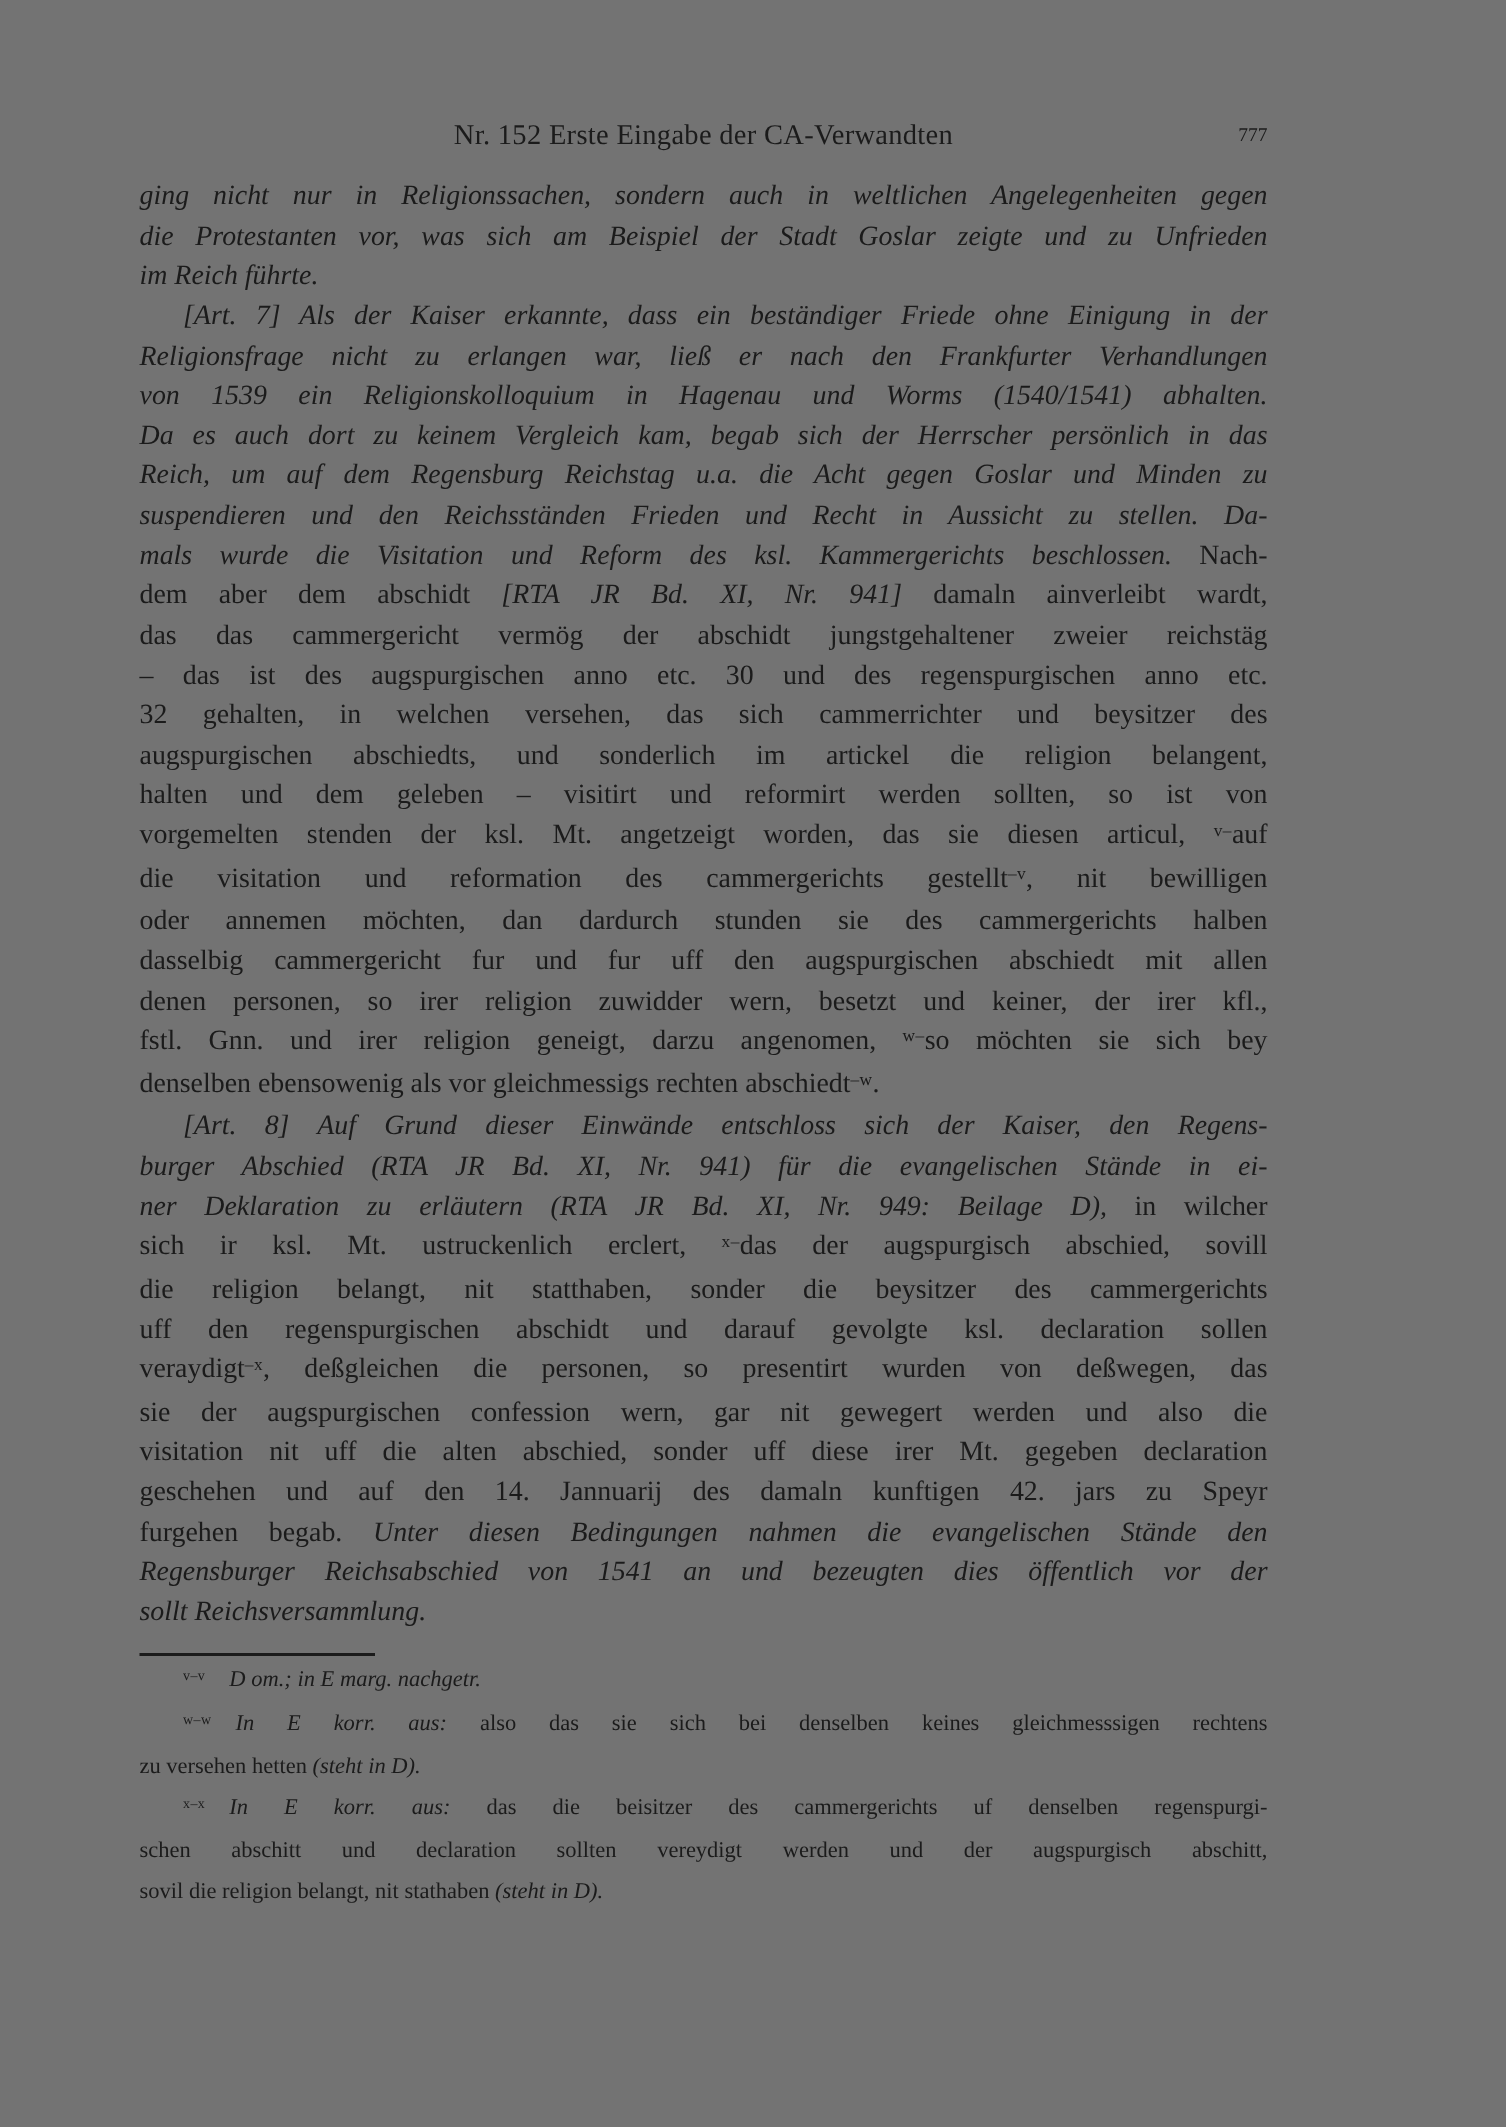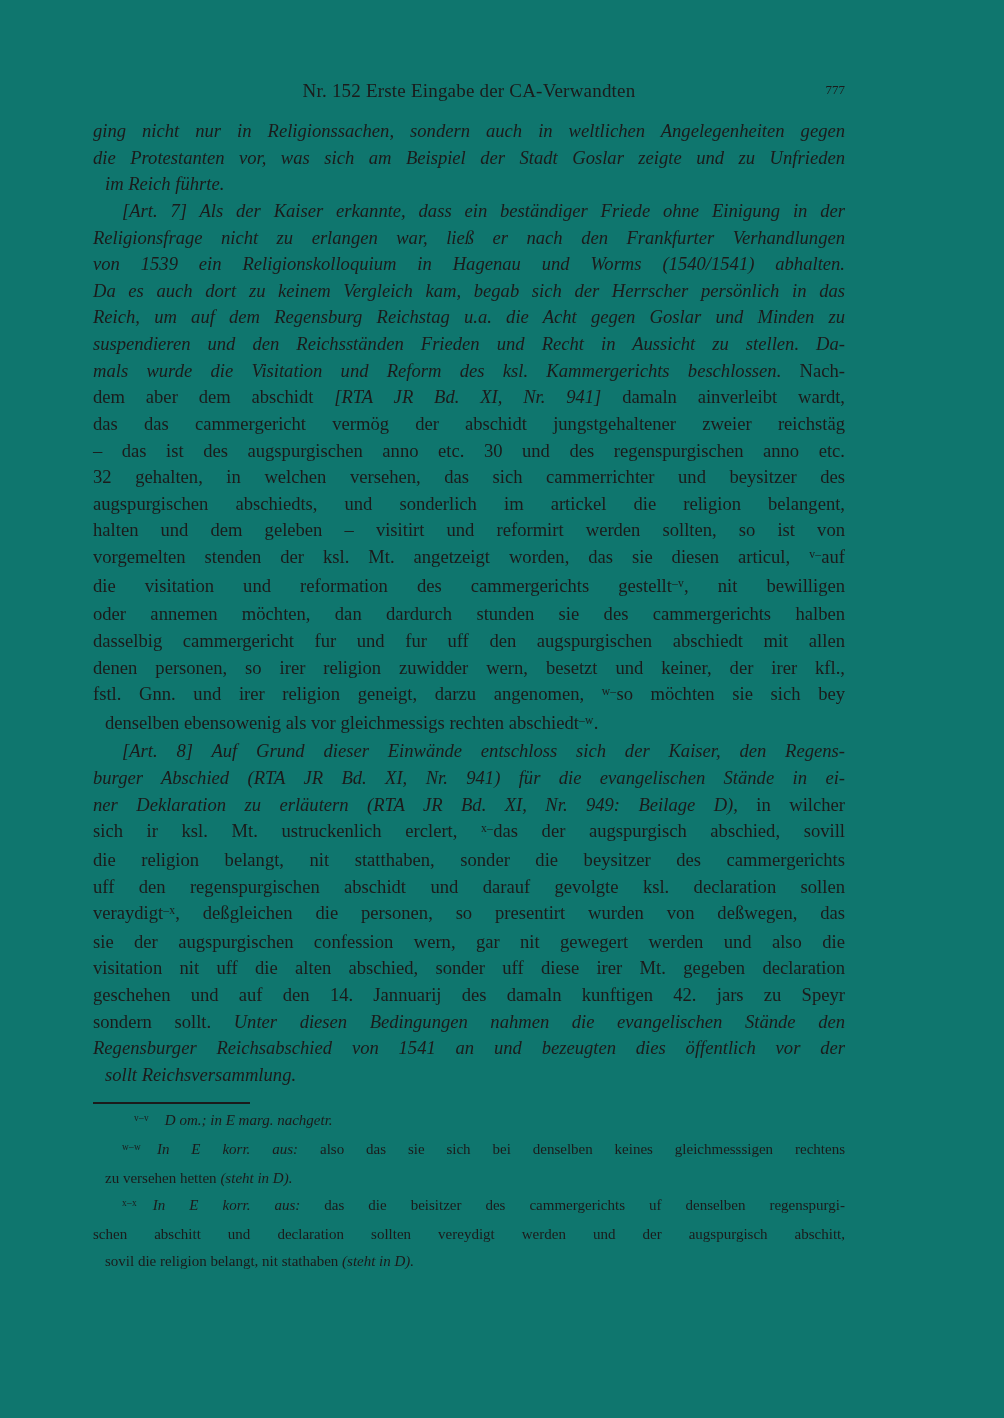--- a/index.html
+++ b/index.html
@@ -1,20 +1,20 @@
 <!DOCTYPE html>
 <html><head>
 <meta charset="utf-8">
 <style>
   html, body { margin: 0; padding: 0; background: #ffffff; }
   .page {
     position: relative;
     width: 1004px;
     height: 1418px;
-    background: #0f766e;
+    background: #737373;
     color: #1b1b1b;
     font-family: "Liberation Serif", serif;
     overflow: hidden;
   }
   .running-header {
     position: absolute;
     top: 79px; left: 93px; width: 752px;
     font-size: 19px;
     line-height: 24px;
   }
@@ -25,21 +25,21 @@
     top: 118px; left: 93px; width: 752px;
   }
   .line {
     font-size: 18.6px;
     line-height: 26.62px;
     text-align: justify;
     text-align-last: justify;
     -moz-text-align-last: justify;
     white-space: normal;
   }
-  .line.no-j { text-align-last: left; margin-left: 12px; -moz-text-align-last: left; }
+  .line.no-j { text-align-last: left; -moz-text-align-last: left; }
   .line.ind { text-indent: 29px; }
   .i { font-style: italic; }
   .r { font-style: normal; }
   .sup, .supm {
     font-size: 62%;
     position: relative;
     top: -0.42em;
     font-style: normal;
     letter-spacing: 0.3px;
   }
@@ -101,21 +101,21 @@
         <div class="line ind"><span class="i">[Art. 8] Auf Grund dieser Einwände entschloss sich der Kaiser, den Regens-</span></div>
         <div class="line"><span class="i">burger Abschied (RTA JR Bd. XI, Nr. 941) für die evangelischen Stände in ei-</span></div>
         <div class="line"><span class="i">ner Deklaration zu erläutern (RTA JR Bd. XI, Nr. 949: Beilage D),</span><span class="r"> in wilcher</span></div>
         <div class="line"><span class="r">sich ir ksl. Mt. ustruckenlich erclert, </span><span class="sup">x–</span><span class="r">das der augspurgisch abschied, sovill</span></div>
         <div class="line"><span class="r">die religion belangt, nit statthaben, sonder die beysitzer des cammergerichts</span></div>
         <div class="line"><span class="r">uff den regenspurgischen abschidt und darauf gevolgte ksl. declaration sollen</span></div>
         <div class="line"><span class="r">veraydigt</span><span class="sup">–x</span><span class="r">, deßgleichen die personen, so presentirt wurden von deßwegen, das</span></div>
         <div class="line"><span class="r">sie der augspurgischen confession wern, gar nit gewegert werden und also die</span></div>
         <div class="line"><span class="r">visitation nit uff die alten abschied, sonder uff diese irer Mt. gegeben declaration</span></div>
         <div class="line"><span class="r">geschehen und auf den 14. Jannuarij des damaln kunftigen 42. jars zu Speyr</span></div>
-        <div class="line"><span class="r">sondern sollt. </span><span class="i">Unter diesen Bedingungen nahmen die evangelischen Stände den</span></div>
+        <div class="line"><span class="r">furgehen begab. </span><span class="i">Unter diesen Bedingungen nahmen die evangelischen Stände den</span></div>
         <div class="line"><span class="i">Regensburger Reichsabschied von 1541 an und bezeugten dies öffentlich vor der</span></div>
         <div class="line no-j"><span class="i">sollt Reichsversammlung.</span></div>
       </div>
     </div>
 
   <div class="footnote-rule"></div>
 
   <div class="footnotes" id="footnotes">
       <div>
         <div class="line no-j ind"><span class="supm">v–v</span><span class="i">D om.; in E marg. nachgetr.</span></div>

